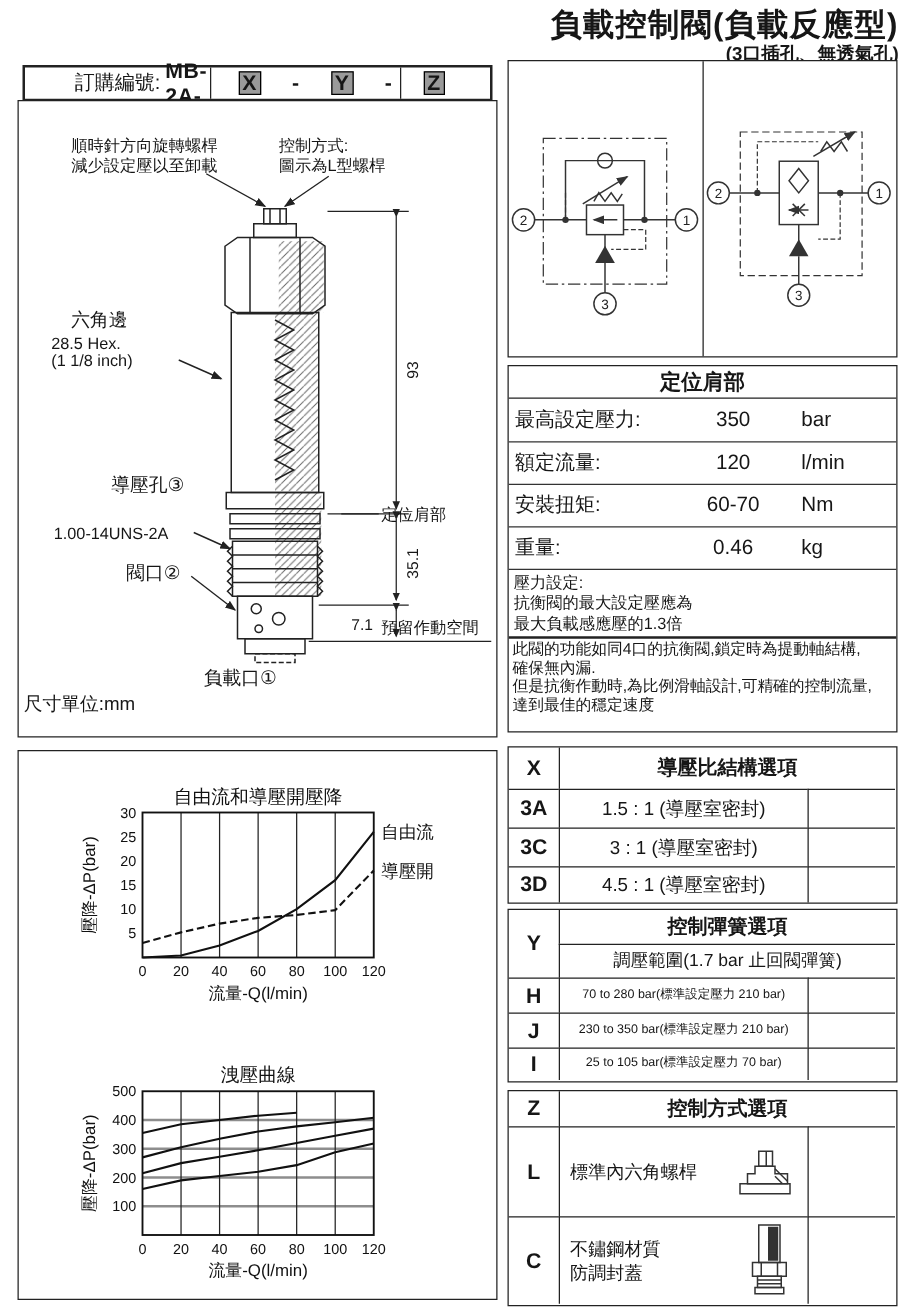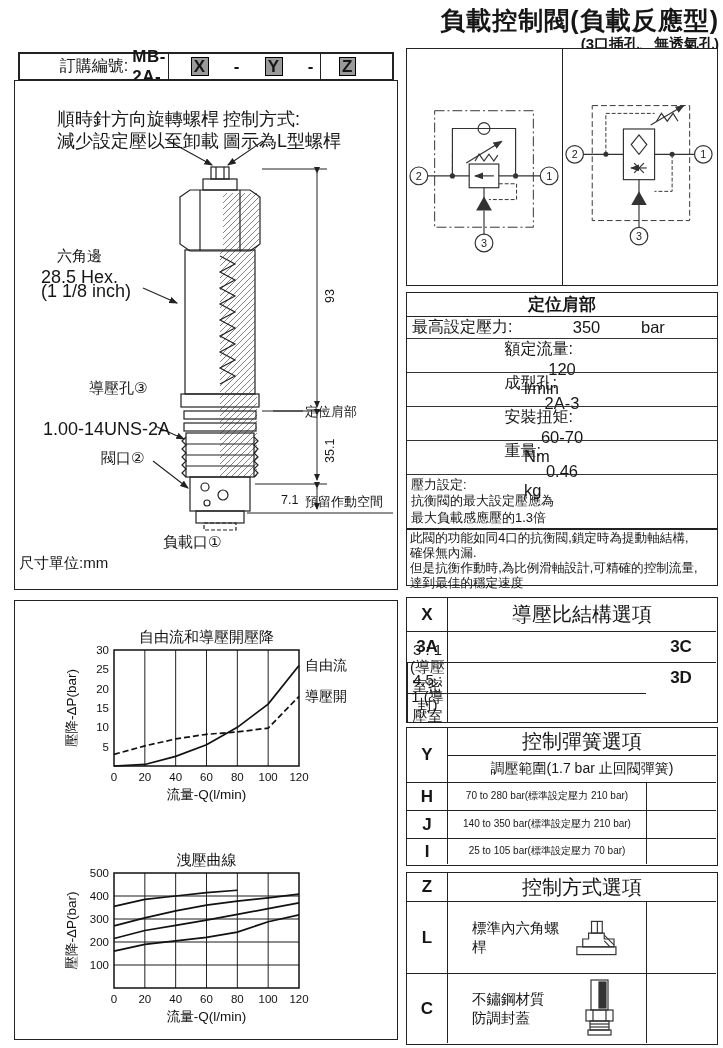--- a/index.html
+++ b/index.html
@@ -14,60 +14,60 @@
   
   #order-box{left:18px;top:52px;width:376px;height:29px;border-width:2px;display:flex;}
   #order-box .cell{display:flex;align-items:center;justify-content:center;box-sizing:border-box;height:100%;}
   #order-label{width:148px;font-size:16px;}
   #order-code{width:152px;border-left:1.6px solid #222;font-size:17px;font-weight:bold;letter-spacing:.5px;gap:24px;}
   #order-empty{flex:1;border-left:1.6px solid #222;}
   .kbox{display:inline-block;background:#9a9a9a;border:1.5px solid #000;padding:0 2px;margin:0 1px;line-height:1.05;}
   
   #drawing-box{left:14px;top:80px;width:384px;height:510px;}
   .dw-label{position:absolute;font-size:15px;white-space:pre-line;}
-  .dw-small{position:absolute;font-size:18px;white-space:pre-line;line-height:1.2;}
+  .dw-small{position:absolute;font-size:13px;white-space:pre-line;line-height:1.2;}
   .dw-dim{position:absolute;font-size:12.5px;}
   .rot{transform:rotate(-90deg);transform-origin:left top;}
   
   #charts-box{left:14px;top:600px;width:384px;height:440px;}
   .tick{font-size:11.5px;fill:#111;}
   .ctitle{font-size:15px;fill:#111;}
   .clabel{font-size:13.5px;fill:#111;}
   .legend{font-size:14px;fill:#111;}
   
   #schem-box{left:406px;top:48px;width:312px;height:238px;display:flex;}
   .schem-cell{width:50%;height:100%;box-sizing:border-box;}
   #schem-right{border-left:1.6px solid #222;}
   
   #specs-box{left:406px;top:292px;width:312px;height:294px;display:flex;flex-direction:column;}
   #specs-header{height:25px;border-bottom:1.6px solid #222;display:flex;align-items:center;justify-content:center;
                 font-size:17px;font-weight:bold;}
   .spec-row{height:34px;display:flex;align-items:center;box-sizing:border-box;font-size:16px;}
-  .spec-row + .spec-row{border-top:1px solid #333;flex-direction:column;}
+  .spec-row + .spec-row{border-top:1px solid #333;}
   .spec-label{width:120px;padding-left:5px;}
   .spec-value{flex:1;text-align:center;font-size:16.5px;}
   .spec-unit{width:76px;font-size:16.5px;}
   #spec-note1{border-top:1px solid #333;padding:2px 4px;font-size:13px;line-height:1.25;white-space:pre-line;}
   #spec-note2{border-top:2px solid #222;padding:1px 3px;font-size:12.6px;line-height:1.2;white-space:pre-line;flex:1;}
   
   .opt-table{display:grid;background:#fff;}
   .opt-cell{box-sizing:border-box;display:flex;align-items:center;justify-content:center;text-align:center;}
   .opt-key{font-weight:bold;font-size:17px;}
-  .opt-head{font-weight:normal;font-size:20px;}
+  .opt-head{font-weight:bold;font-size:16px;}
   .bl{border-left:1px solid #222;}
   .bt{border-top:1px solid #222;}
   #xtable{left:406px;top:597px;width:312px;height:126px;grid-template-columns:40px 199px 70px;
           grid-template-rows:33px 31px 31px 29px;}
   #ytable{left:406px;top:727px;width:312px;height:139px;grid-template-columns:40px 199px 70px;
           grid-template-rows:27px 27px 28px 28px 26px;}
   #ztable{left:406px;top:872px;width:312px;height:173px;grid-template-columns:40px 199px 70px;
           grid-template-rows:28px 72px 70px;}
   .opt-desc{font-size:15px;}
   .two-line{font-size:10px;line-height:1.25;white-space:pre-line;}
-  .z-desc{display:flex;align-items:center;justify-content:space-between;padding:0 24px;font-size:14.5px;
+  .z-desc{display:flex;align-items:center;justify-content:space-between;padding:0 8px;font-size:14.5px;
           white-space:pre-line;text-align:left;}
 </style>
 </head>
 <body>
 
 <div id="page">
 
   <div id="title-block">
     <div id="main-title">負載控制閥(負載反應型)</div>
     <div id="sub-title">(3口插孔、無透氣孔)</div>
@@ -324,25 +324,20 @@
       <span class="spec-label">最高設定壓力:</span>
       <span class="spec-value">350</span>
       <span class="spec-unit">bar</span>
     </div>
     <div class="spec-row">
       <span class="spec-label">額定流量:</span>
       <span class="spec-value">120</span>
       <span class="spec-unit">l/min</span>
     </div>
     <div class="spec-row">
-      <span class="spec-label">成型孔:</span>
-      <span class="spec-value">2A-3</span>
-      <span class="spec-unit"></span>
-    </div>
-    <div class="spec-row">
       <span class="spec-label">安裝扭矩:</span>
       <span class="spec-value">60-70</span>
       <span class="spec-unit">Nm</span>
     </div>
     <div class="spec-row">
       <span class="spec-label">重量:</span>
       <span class="spec-value">0.46</span>
       <span class="spec-unit">kg</span>
     </div>
     <div id="spec-note1">壓力設定:
@@ -351,38 +346,39 @@
     <div id="spec-note2">此閥的功能如同4口的抗衡閥,鎖定時為提動軸結構,
 確保無內漏.
 但是抗衡作動時,為比例滑軸設計,可精確的控制流量,
 達到最佳的穩定速度</div>
   </div>
 
   <div id="xtable" class="box opt-table">
     <div class="opt-cell opt-key">X</div>
     <div class="opt-cell opt-head bl" style="grid-column:2/4">導壓比結構選項</div>
     <div class="opt-cell opt-key bt">3A</div>
+    <div class="opt-cell opt-desc bl bt">1.5 : 1 (導壓室密封)</div>
     <div class="opt-cell bl bt"></div>
     <div class="opt-cell opt-key bt">3C</div>
     <div class="opt-cell opt-desc bl bt">3 : 1 (導壓室密封)</div>
     <div class="opt-cell bl bt"></div>
     <div class="opt-cell opt-key bt">3D</div>
     <div class="opt-cell opt-desc bl bt">4.5 : 1 (導壓室密封)</div>
     <div class="opt-cell bl bt"></div>
   </div>
 
   <div id="ytable" class="box opt-table">
     <div class="opt-cell opt-key" style="grid-row:1/3">Y</div>
     <div class="opt-cell opt-head bl" style="grid-column:2/4">控制彈簧選項</div>
     <div class="opt-cell bl bt" style="grid-column:2/4;font-size:14px">調壓範圍(1.7 bar 止回閥彈簧)</div>
     <div class="opt-cell opt-key bt">H</div>
     <div class="opt-cell two-line bl bt"><span>70 to 280 bar</span><br><span>(標準設定壓力 210 bar)</span></div>
     <div class="opt-cell bl bt"></div>
     <div class="opt-cell opt-key bt">J</div>
-    <div class="opt-cell two-line bl bt"><span>140 to 350 bar</span><br><span>(標準設定壓力 210 bar)</span></div>
+    <div class="opt-cell two-line bl bt"><span>230 to 350 bar</span><br><span>(標準設定壓力 210 bar)</span></div>
     <div class="opt-cell bl bt"></div>
     <div class="opt-cell opt-key bt">I</div>
     <div class="opt-cell two-line bl bt"><span>25 to 105 bar</span><br><span>(標準設定壓力 70 bar)</span></div>
     <div class="opt-cell bl bt"></div>
   </div>
 
   <div id="ztable" class="box opt-table">
     <div class="opt-cell opt-key">Z</div>
     <div class="opt-cell opt-head bl" style="grid-column:2/4">控制方式選項</div>
     <div class="opt-cell opt-key bt">L</div>

